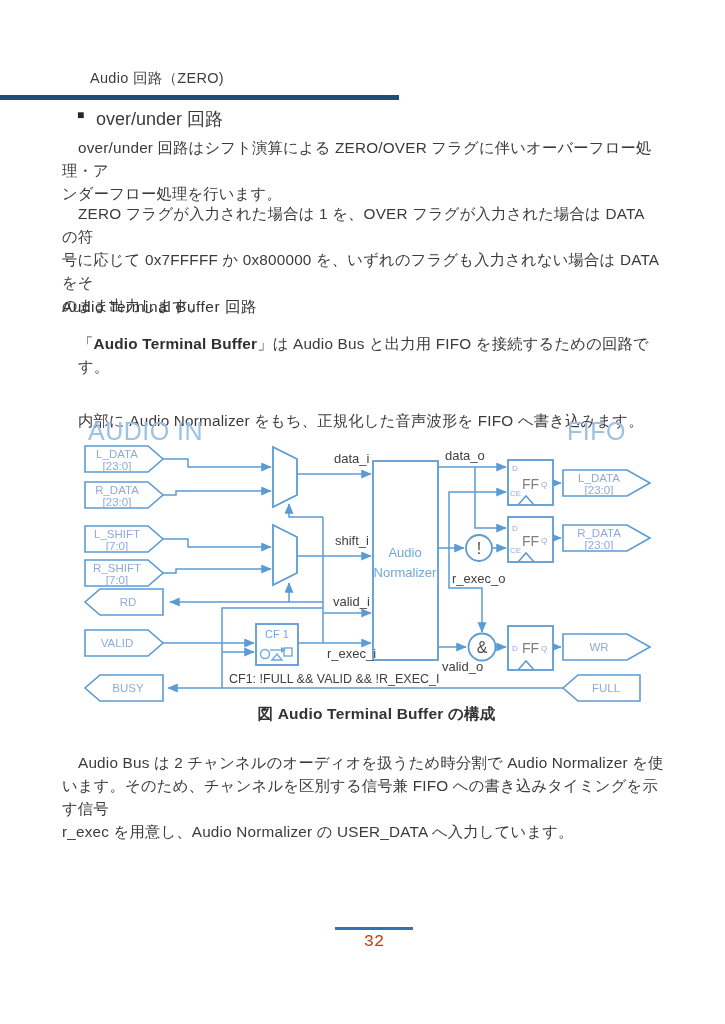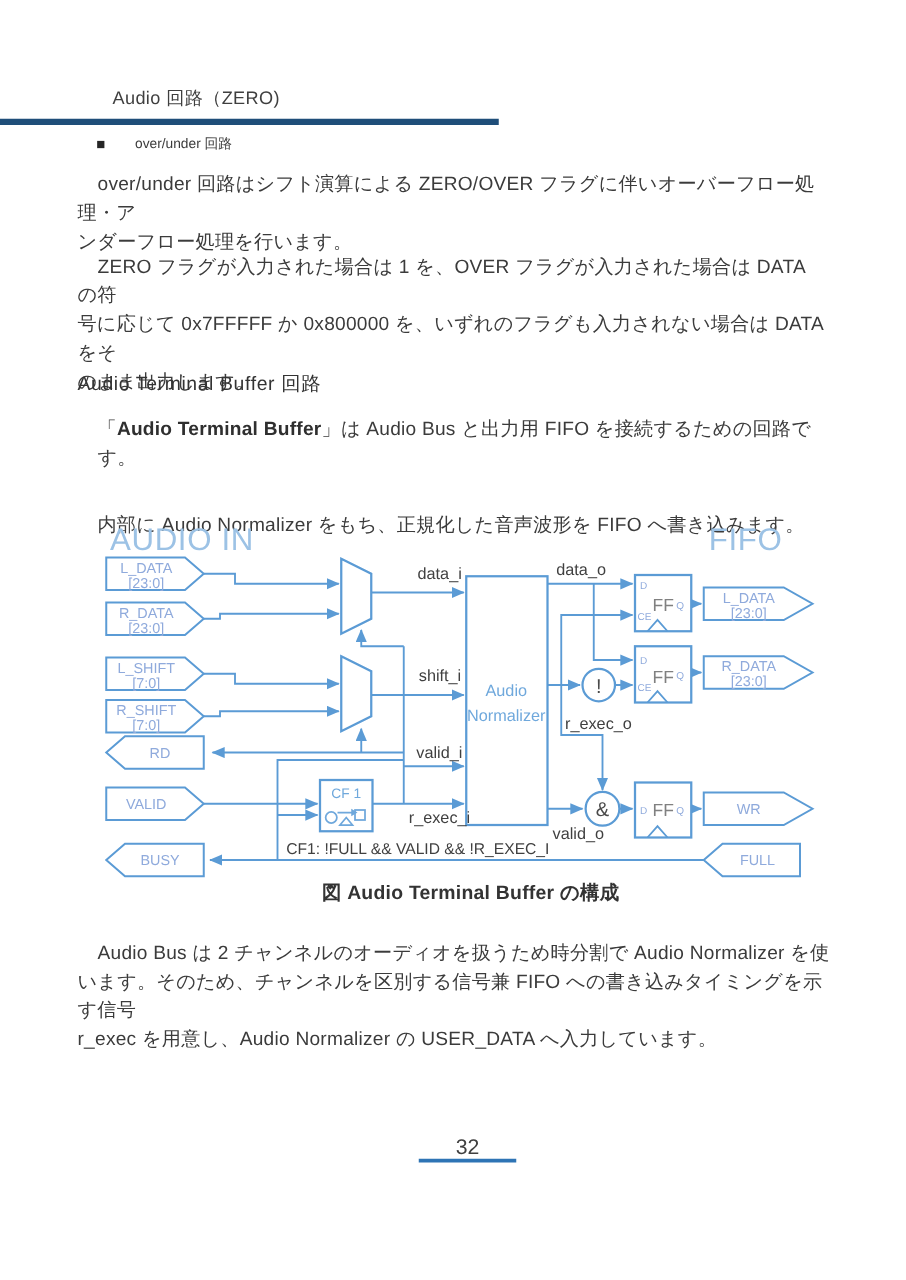--- a/index.html
+++ b/index.html
@@ -5,42 +5,42 @@
   html,body{margin:0;padding:0;}
   body{
     width:725px;height:1024px;position:relative;background:#ffffff;
     font-family:"Liberation Sans","DejaVu Sans",sans-serif;
     color:#3b3b3b;overflow:hidden;
   }
   .abs{position:absolute;}
   .header-title{left:90px;top:69px;font-size:14.5px;color:#3f3f3f;letter-spacing:.3px;}
   .header-rule{left:0;top:95px;width:399px;height:4.5px;background:#1f4e79;}
   .bullet-sq{left:77px;top:108px;font-size:12px;color:#262626;}
-  .bullet-label{left:108px;top:107px;font-size:11px;color:#3b3b3b;}
+  .bullet-label{left:96px;top:107px;font-size:18px;color:#3b3b3b;}
   .para{
     left:62px;width:602px;font-size:15.3px;line-height:23px;color:#3b3b3b;
     white-space:pre-line;text-indent:16px;letter-spacing:.2px;
   }
   .p1{top:136px;}
   .p2{top:202px;}
   .h2{
     left:62px;top:297px;font-size:15.5px;color:#333333;
     font-family:Liberation Sans, sans-serif;
     letter-spacing:.5px;font-weight:500;
   }
   .p3{top:332px;text-indent:0;padding-left:16px;}
   .p3 b{font-weight:700;color:#2f2f2f;}
   .p4{top:369px;margin-top:40px;}
   .caption{
     left:0;top:704px;width:725px;text-align:center;font-size:15.5px;
     font-weight:700;color:#333333;letter-spacing:.2px;margin-left:14px;
   }
   .p5{top:751px;}
   .footer-rule{left:335px;top:927px;width:78px;height:3px;background:#2e74b5;}
-  .page-number{left:335px;top:908px;width:78px;text-align:center;font-size:17px;color:#404040;}
+  .page-number{left:335px;top:932px;width:78px;text-align:center;font-size:17px;color:#c2410c;font-family:Liberation Mono, monospace;}
   svg text{font-family:"Liberation Sans","DejaVu Sans",sans-serif;}
   .dg-title{font-size:25px;fill:#9cc2e5;letter-spacing:.5px;}
   .tag{fill:#ffffff;stroke:#5b9bd5;stroke-width:1.6;}
   .tag-t{font-size:11.5px;fill:#8faadc;text-anchor:middle;}
   .blk{fill:#ffffff;stroke:#5b9bd5;stroke-width:1.8;}
   .wire{fill:none;stroke:#5b9bd5;stroke-width:1.5;}
   .sig{font-size:13px;fill:#404040;}
   .norm-t{font-size:13px;fill:#6fa8dc;text-anchor:middle;}
   .cf1-t{font-size:11px;fill:#6fa8dc;text-anchor:middle;}
   .ff-big{font-size:14px;fill:#808080;}

